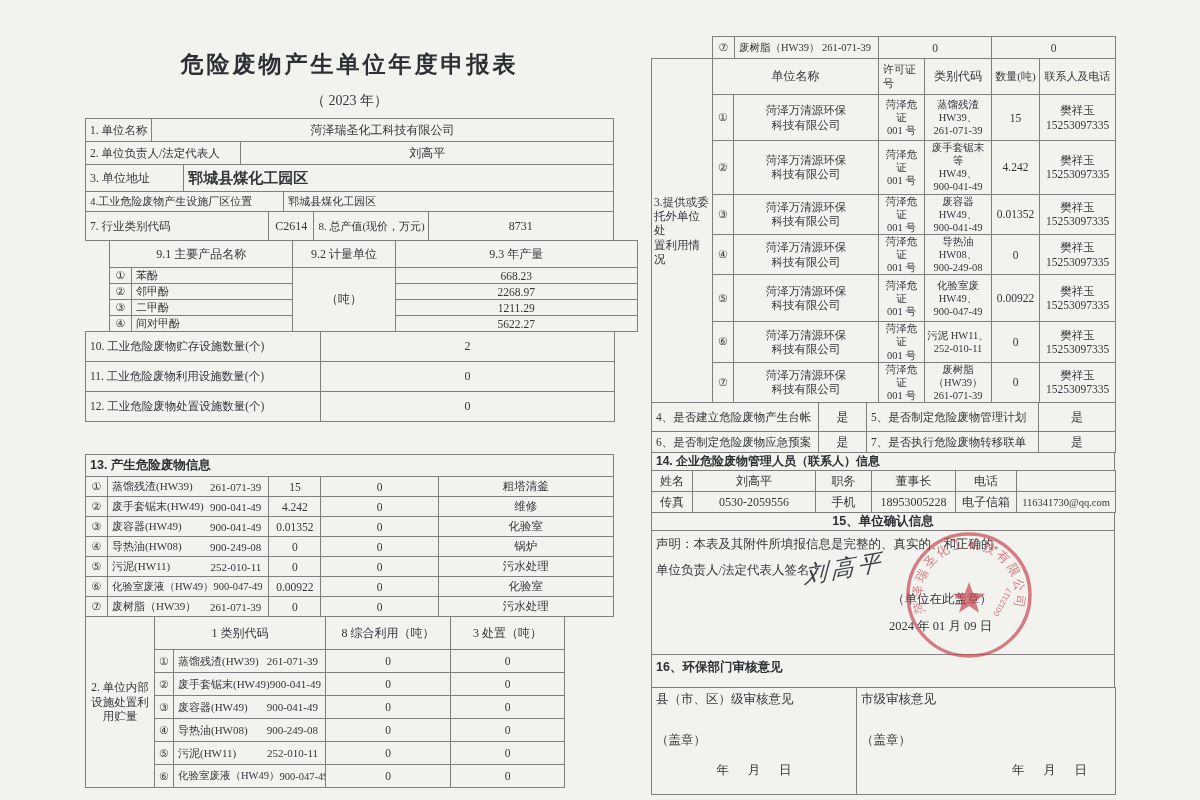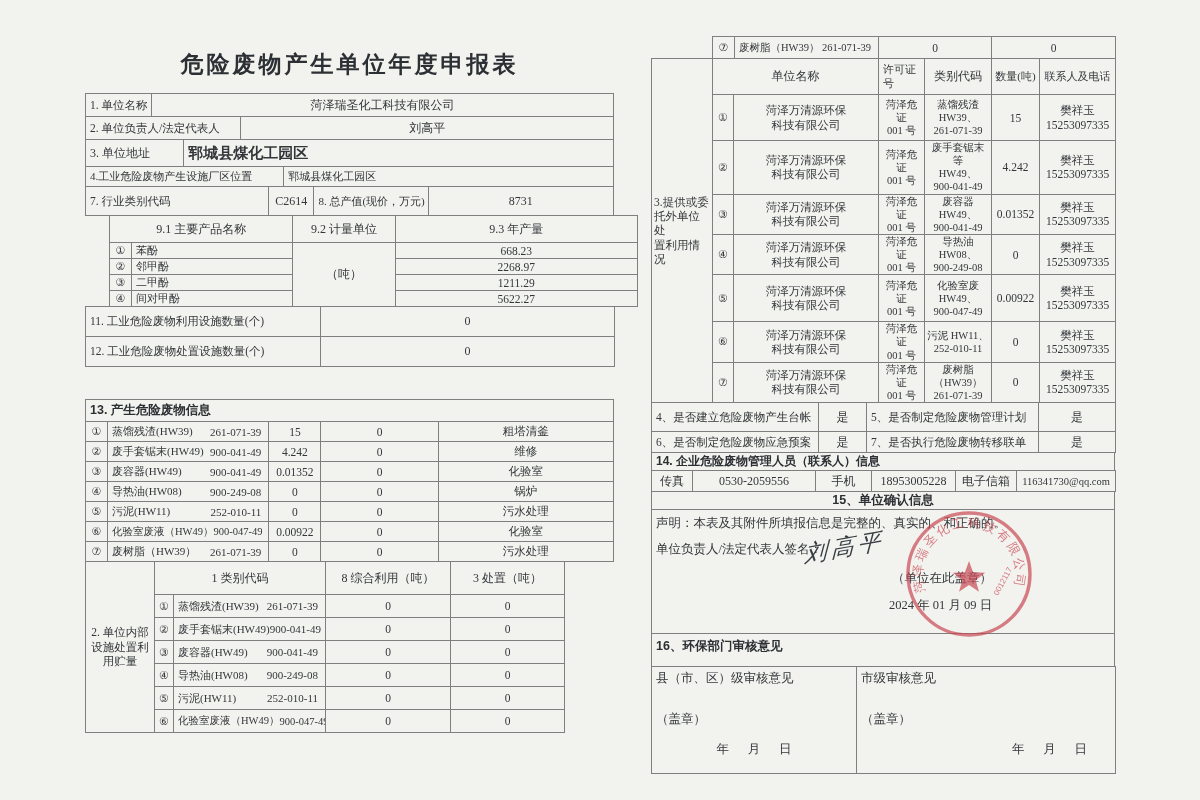--- a/index.html
+++ b/index.html
@@ -42,20 +42,21 @@
   .rvseal{position:absolute;top:44px;left:4px;font-size:12.5px;}
   .rvdate{position:absolute;top:74px;font-size:12.5px;}
   .rvdate.ctr{left:0;right:0;text-align:center;}
   .rvdate.rt{right:28px;}
 </style>
 </head>
 <body>
 
 <div id="page1">
   <div class="title hd">危险废物产生单位年度申报表</div>
+  <div class="yearline">（    2023 年）</div>
 
   <table style="width:529px;">
     <colgroup>
         <col style="width:66px">
         <col style="width:32px">
         <col style="width:57px">
         <col style="width:28px">
         <col style="width:15px">
         <col style="width:30px">
         <col style="width:97px">
@@ -124,20 +125,24 @@
     </tr>
   </tbody>
     </table>
 
   <table class="stack" style="width:529px;">
     <colgroup>
         <col style="width:235px">
         <col style="width:294px">
       </colgroup>
     <tbody>
+        <tr style="height:30px">
+      <td class="l s115">10. 工业危险废物贮存设施数量(个)</td>
+      <td class="c">2</td>
+    </tr>
     <tr style="height:30px">
       <td class="l s115">11. 工业危险废物利用设施数量(个)</td>
       <td class="c">0</td>
     </tr>
     <tr style="height:30px">
       <td class="l s115">12. 工业危险废物处置设施数量(个)</td>
       <td class="c">0</td>
     </tr>
   </tbody>
     </table>
@@ -503,20 +508,28 @@
   <table class="stack" style="width:464px;">
     <colgroup>
         <col style="width:41px">
         <col style="width:123px">
         <col style="width:56px">
         <col style="width:84px">
         <col style="width:61px">
         <col style="width:99px">
       </colgroup>
     <tbody>
+        <tr style="height:21px">
+      <td class="c">姓名</td>
+      <td class="c">刘高平</td>
+      <td class="c">职务</td>
+      <td class="c">董事长</td>
+      <td class="c">电话</td>
+      <td class="c"></td>
+    </tr>
     <tr style="height:21px">
       <td class="c">传真</td>
       <td class="c">0530-2059556</td>
       <td class="c">手机</td>
       <td class="c">18953005228</td>
       <td class="c">电子信箱</td>
       <td class="c" style="font-size:10.5px">116341730@qq.com</td>
     </tr>
   </tbody>
     </table>

